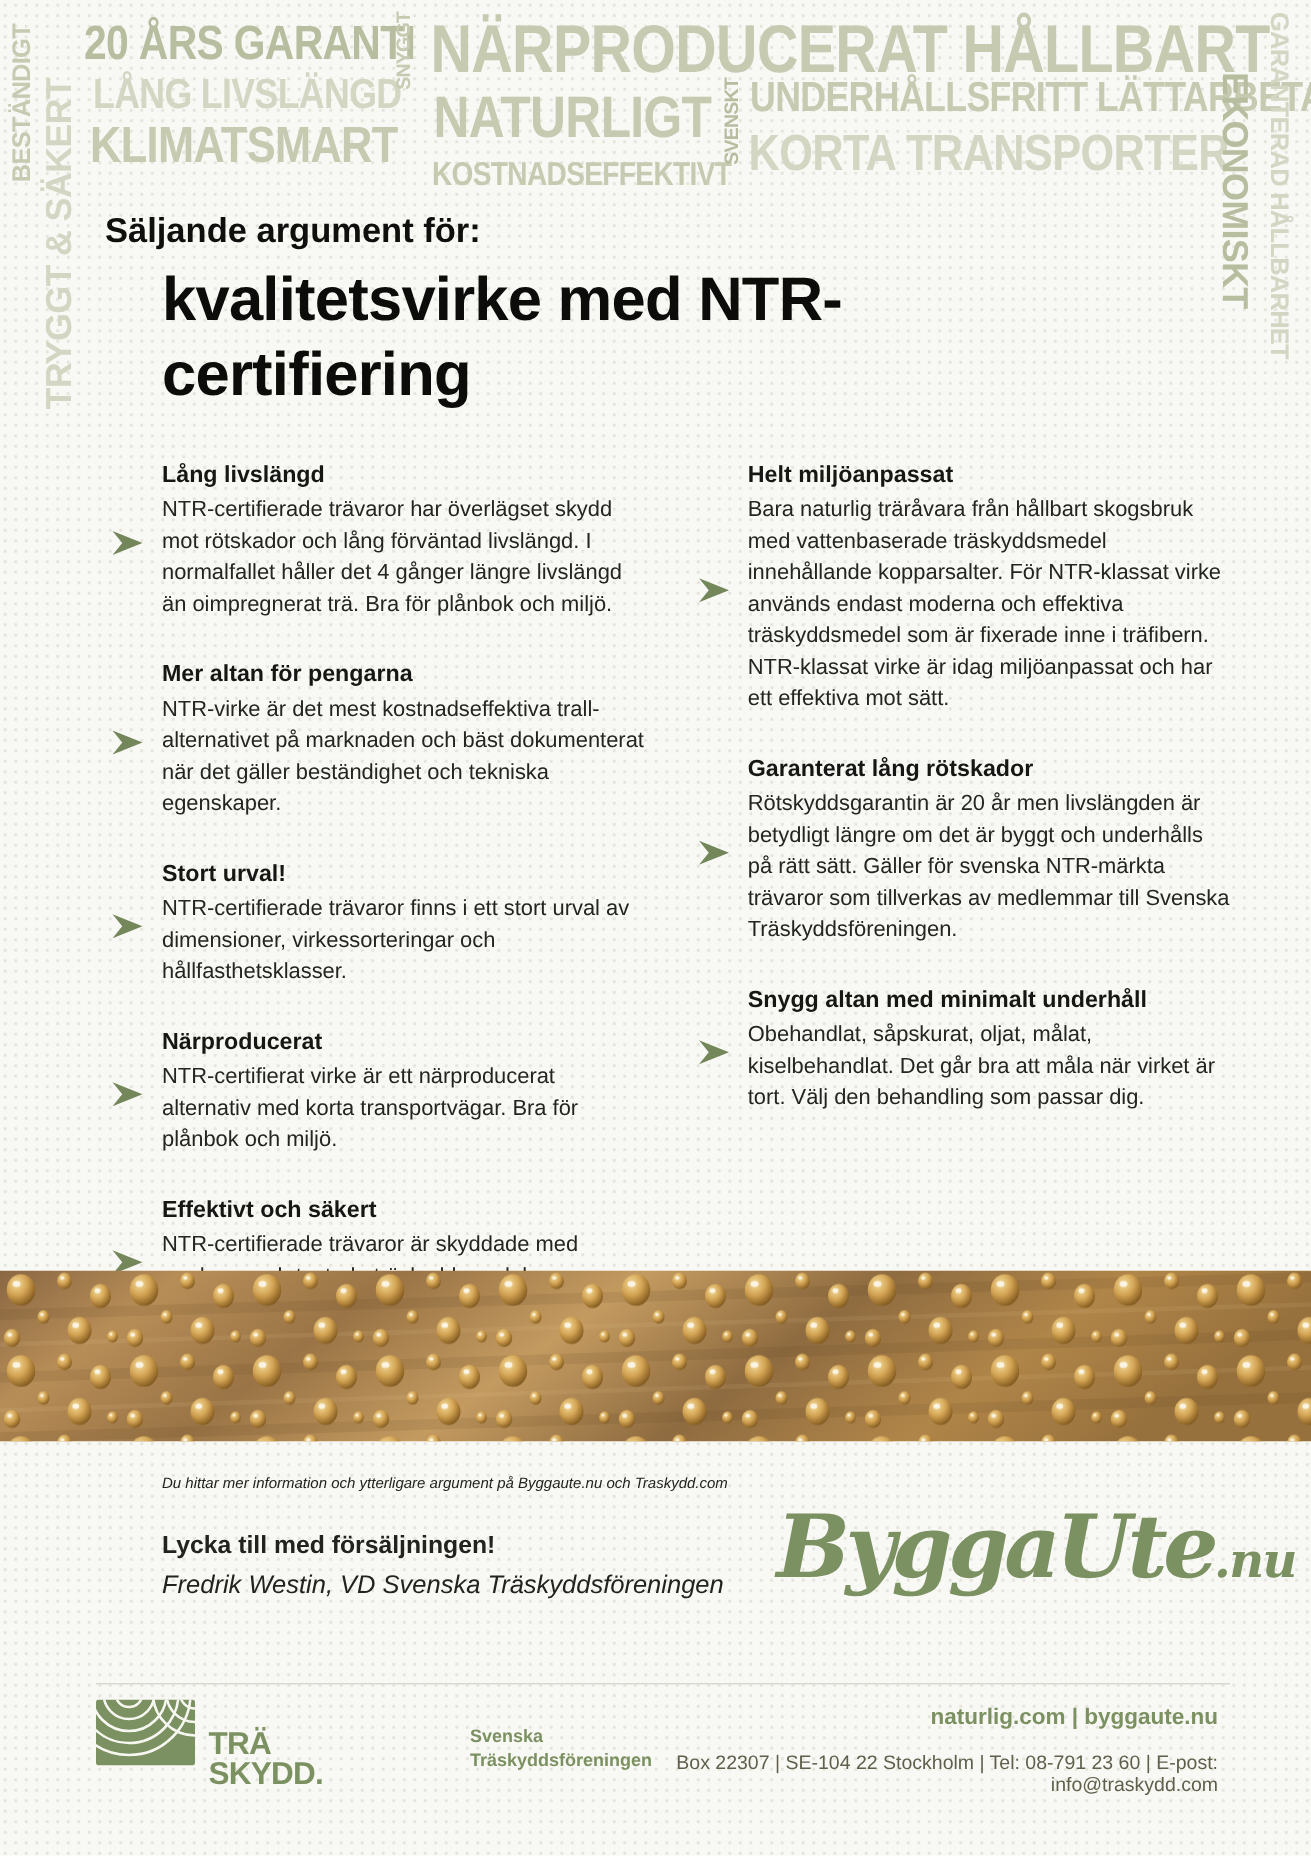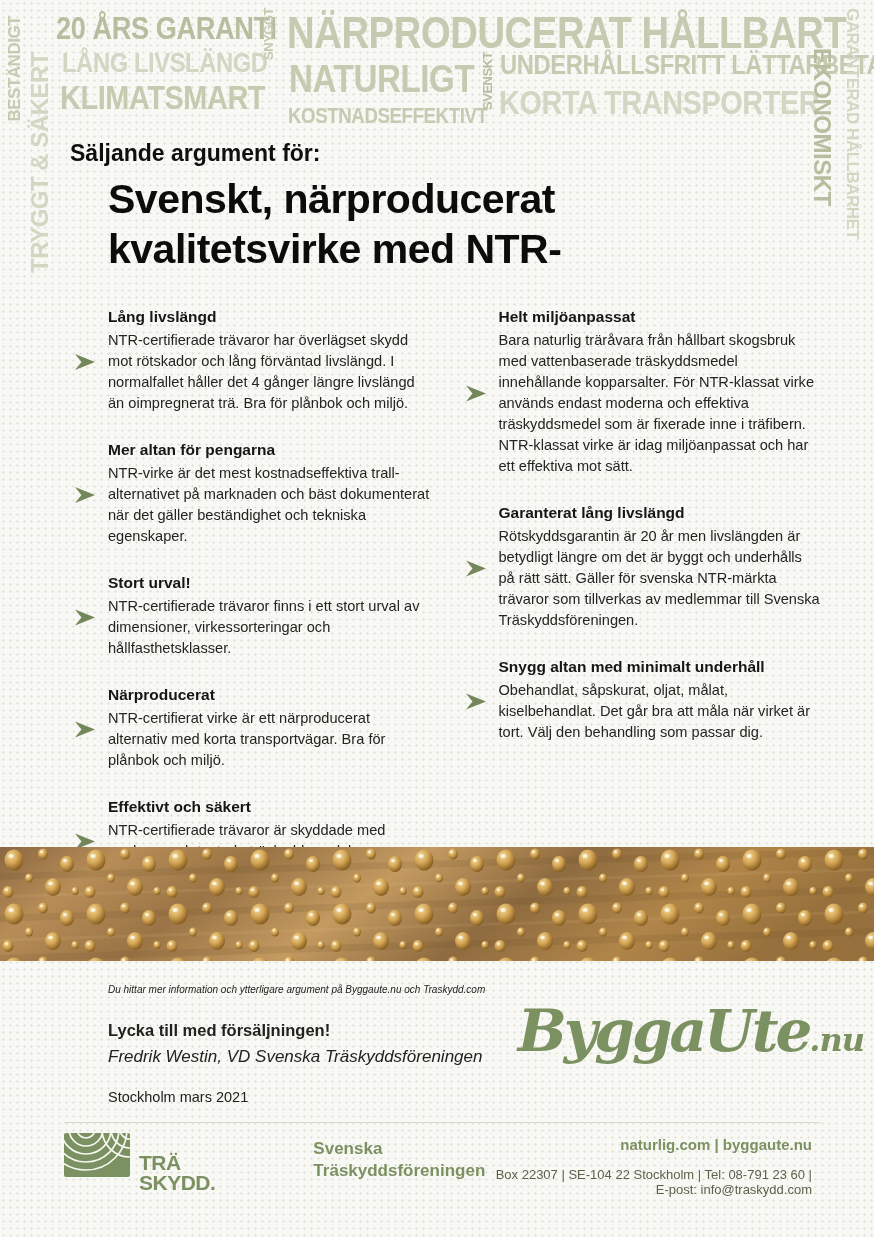--- a/index.html
+++ b/index.html
@@ -57,21 +57,21 @@
   .date-line{font-size:14.5px;margin:0;}
   .byggaute{position:absolute;right:10px;top:1002px;color:#7c9161;
     font-family:"DejaVu Serif",serif;font-style:italic;font-weight:bold;
     font-size:58px;letter-spacing:-3px;line-height:1;}
   .byggaute .nu{font-size:32px;letter-spacing:-1px;}
   
   .footer-divider{position:absolute;left:64px;right:54px;top:1122px;border-top:1px solid #d9d9d1;}
   .footer{position:absolute;left:64px;right:62px;top:1133px;display:flex;align-items:flex-start;}
   .ts-icon{flex:0 0 66px;height:44px;}
   .ts-logotext{margin-left:9px;color:#7c9161;font-weight:bold;font-size:21px;line-height:.95;letter-spacing:-.5px;margin-top:20px;}
-  .org{margin-left:98px;color:#7c9161;font-weight:bold;font-size:17px;line-height:1.3;margin-top:5px;}
+  .org{margin-left:98px;color:#7c9161;font-weight:bold;font-size:12px;line-height:1.3;margin-top:17px;}
   .contact{margin-left:auto;text-align:right;}
   .sites{color:#7c9161;font-weight:bold;font-size:15px;margin:3px 0 14px 0;}
   .address{color:#5f5f4c;font-size:13px;margin:0;}
 </style>
 </head>
 <body>
 
 <div class="page">
 
   <div class="cloud">
@@ -86,22 +86,22 @@
     <span class="cw h c-mid w-kostnad">KOSTNADSEFFEKTIVT</span>
     <span class="cw vu c-dark w-svenskt">SVENSKT</span>
     <span class="cw h c-mid w-underhall">UNDERHÅLLSFRITT LÄTTARBETAT</span>
     <span class="cw h c-light w-korta">KORTA TRANSPORTER</span>
     <span class="cw vd c-dark w-ekonomiskt">EKONOMISKT</span>
     <span class="cw vd c-light w-garanterad">GARANTERAD HÅLLBARHET</span>
   </div>
 
   <div class="kicker">Säljande argument för:</div>
   <div class="title">
-    <div>Svenskt, närproducerat</div>
     <div>kvalitetsvirke med NTR-</div>
+    <div>certifiering</div>
   </div>
 
   <div class="columns">
     <div class="col">
       <div class="item">
         <svg class="chev" viewBox="0 0 20 16">
             <path d="M0 0 L20 8 L0 16 L6.5 8 Z" fill="#74875a"></path>
           </svg>
         <div>
             <h3>Lång livslängd</h3>
@@ -153,21 +153,21 @@
         <div>
             <h3>Helt miljöanpassat</h3>
         <p>Bara naturlig träråvara från hållbart skogsbruk med vattenbaserade träskyddsmedel innehållande kopparsalter. För NTR-klassat virke används endast moderna och effektiva träskyddsmedel som är fixerade inne i träfibern. NTR-klassat virke är idag miljöanpassat och har ett effektiva mot sätt.</p>
           </div>
       </div>
       <div class="item">
         <svg class="chev" viewBox="0 0 20 16">
             <path d="M0 0 L20 8 L0 16 L6.5 8 Z" fill="#74875a"></path>
           </svg>
         <div>
-            <h3>Garanterat lång livslängd</h3>
+            <h3>Garanterat lång rötskador</h3>
         <p>Rötskyddsgarantin är 20 år men livslängden är betydligt längre om det är byggt och underhålls på rätt sätt. Gäller för svenska NTR-märkta trävaror som tillverkas av medlemmar till Svenska Träskyddsföreningen.</p>
           </div>
       </div>
       <div class="item">
         <svg class="chev" viewBox="0 0 20 16">
             <path d="M0 0 L20 8 L0 16 L6.5 8 Z" fill="#74875a"></path>
           </svg>
         <div>
             <h3>Snygg altan med minimalt underhåll</h3>
         <p>Obehandlat, såpskurat, oljat, målat, kiselbehandlat. Det går bra att måla när virket är tort. Välj den behandling som passar dig.</p>
@@ -220,21 +220,20 @@
       <path d="M-20 50 L894 22" fill="none"></path>
         <path d="M-20 94 L894 64" fill="none"></path>
     </g>
     <rect width="874" height="114" fill="url(#drops)"></rect>
   </svg>
 
   <div class="closing">
     <p class="info-line">Du hittar mer information och ytterligare argument på Byggaute.nu och Traskydd.com</p>
     <p class="good-luck">Lycka till med försäljningen!</p>
     <p class="signature">Fredrik Westin, VD Svenska Träskyddsföreningen</p>
-    <p class="date-line">Stockholm mars 2021</p>
   </div>
 
   <div class="byggaute"><span>ByggaUte</span><span class="nu">.nu</span></div>
 
   <div class="footer-divider"></div>
   <div class="footer">
     <svg class="ts-icon" viewBox="0 0 66 44" aria-hidden="true">
       <rect width="66" height="44" rx="2" fill="#7c9161"></rect>
       <g fill="none" stroke="#f7f7f1" stroke-width="1.7">
         <circle cx="22" cy="-4" r="9"></circle>

